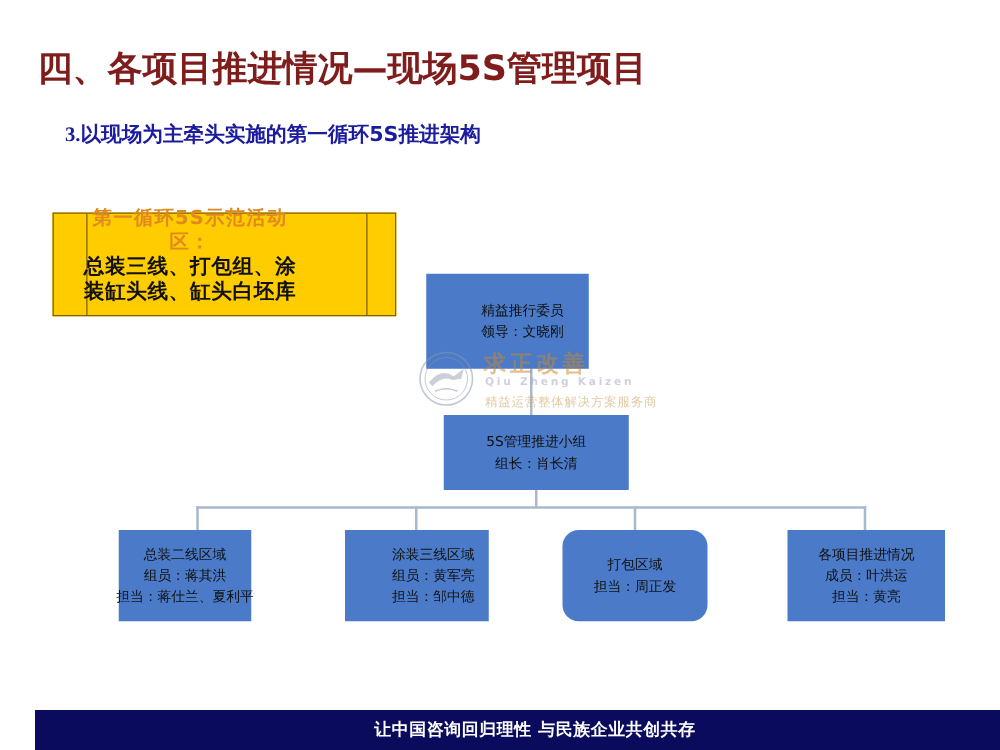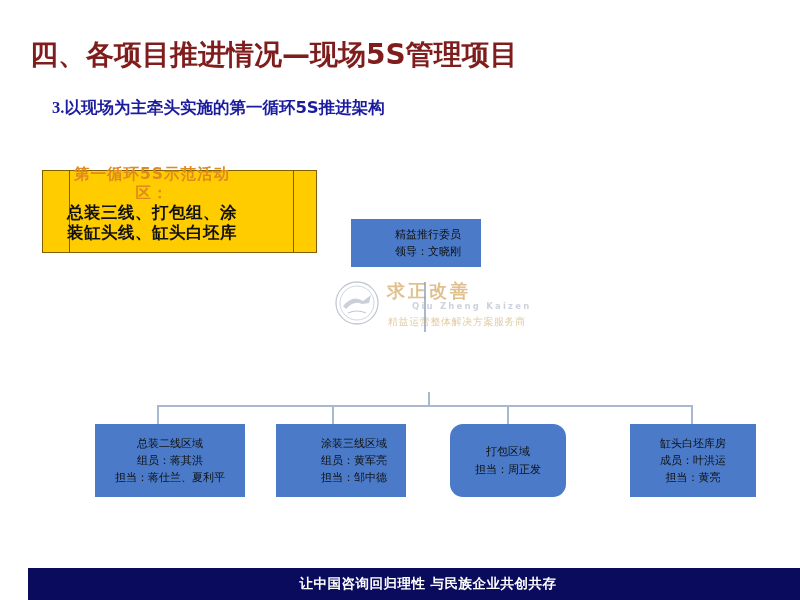--- a/index.html
+++ b/index.html
@@ -103,25 +103,25 @@
     align-items: center;
     justify-content: center;
     color: #101010;
     font-size: 11px;
     line-height: 1.55;
     text-align: center;
     font-family: "DejaVu Sans", "Liberation Sans", sans-serif;
   }
   .node .ln { display: block; white-space: nowrap; }
 
-  #node-committee { left: 351px; top: 219px; width: 130px; height: 48px; padding-left: 24px; }
+  #node-committee { left: 341px; top: 219px; width: 130px; height: 76px; padding-left: 24px; }
   #node-team      { left: 355px; top: 332px; width: 148px; height: 60px; }
 
-  #node-l3-0 { left:  95px; top: 424px; width: 150px; height: 73px; }
-  #node-l3-1 { left: 276px; top: 424px; width: 130px; height: 73px; padding-left: 26px; }
+  #node-l3-0 { left:  95px; top: 424px; width: 106px; height: 73px; }
+  #node-l3-1 { left: 276px; top: 424px; width: 115px; height: 73px; padding-left: 26px; }
   #node-l3-2 { left: 450px; top: 424px; width: 116px; height: 73px; border-radius: 13px; }
   #node-l3-3 { left: 630px; top: 424px; width: 126px; height: 73px; }
 
   
   .conn {
     position: absolute;
     background: #a8b9cf;
   }
   .conn.v { width: 2px; }
   .conn.h { height: 2px; }
@@ -163,21 +163,20 @@
     white-space: nowrap;
   }
   .wm-py {
     position: absolute;
     left: 55px; top: 24px;
     font-size: 8.5px;
     font-weight: bold;
     color: #9fa9bf;
     letter-spacing: 2.2px;
     white-space: nowrap;
-    margin-left: 24px;
   }
   .wm-tag {
     position: absolute;
     left: 55px; top: 38px;
     font-size: 10px;
     color: #c79a4a;
     letter-spacing: 0.6px;
     white-space: nowrap;
     text-align: right;
   }
@@ -231,40 +230,44 @@
   <div class="conn v" id="conn-d0"></div>
   <div class="conn v" id="conn-d1"></div>
   <div class="conn v" id="conn-d2"></div>
   <div class="conn v" id="conn-d3"></div>
 
   <div class="node" id="node-committee">
     <span class="ln">精益推行委员</span>
     <span class="ln">领导：文晓刚</span>
   </div>
 
+  <div class="node" id="node-team">
+    <span class="ln">5S管理推进小组</span>
+    <span class="ln">组长：肖长清</span>
+  </div>
 
   <div class="node" id="node-l3-0">
     <span class="ln">总装二线区域</span>
     <span class="ln">组员：蒋其洪</span>
     <span class="ln">担当：蒋仕兰、夏利平</span>
   </div>
 
   <div class="node" id="node-l3-1">
     <span class="ln">涂装三线区域</span>
     <span class="ln">组员：黄军亮</span>
     <span class="ln">担当：邹中德</span>
   </div>
 
   <div class="node" id="node-l3-2">
     <span class="ln">打包区域</span>
     <span class="ln">担当：周正发</span>
   </div>
 
   <div class="node" id="node-l3-3">
-    <span class="ln">缸头白坯库房</span>
+    <span class="ln">各项目推进情况</span>
     <span class="ln">成员：叶洪运</span>
     <span class="ln">担当：黄亮</span>
   </div>
 
   <div class="watermark">
     <svg class="wm-mark" viewBox="0 0 48 48">
       <circle cx="24" cy="24" r="21" fill="none" stroke="#8c97ad" stroke-width="1.3"></circle>
       <circle cx="24" cy="24" r="17" fill="none" stroke="#8c97ad" stroke-width="0.8"></circle>
       <path d="M10 27 Q20 15 30 22 L38 16 L36 24 L29 25 Q21 21 13 30 Z" fill="#9aa5ba"></path>
       <path d="M15 34 Q24 30 33 34" fill="none" stroke="#8c97ad" stroke-width="1.1"></path>

